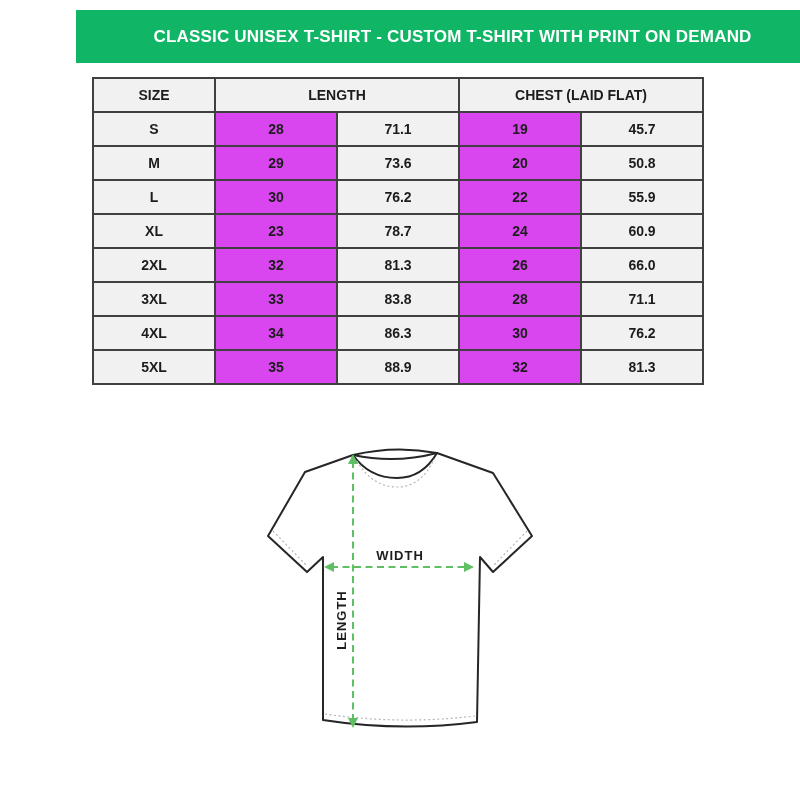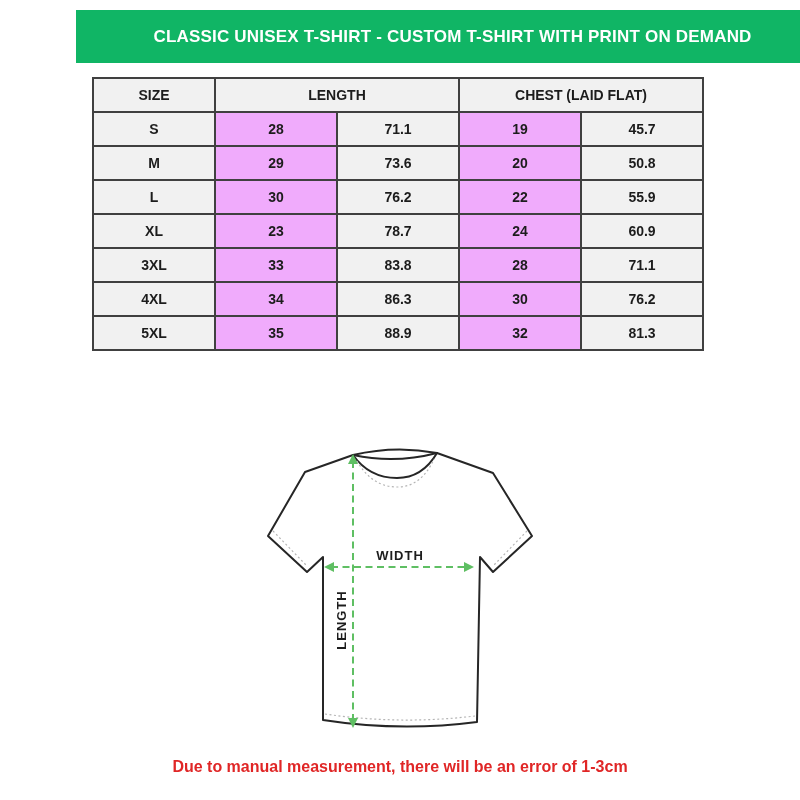--- a/index.html
+++ b/index.html
@@ -9,21 +9,21 @@
   .banner{position:absolute;left:76px;top:10px;width:753px;height:53px;
           background:#10b565;display:flex;align-items:center;justify-content:center;}
   .banner-title{color:#ffffff;font-size:17px;font-weight:bold;letter-spacing:.2px;white-space:nowrap;}
 
   table.size-table{position:absolute;left:92px;top:77px;width:612px;
           border-collapse:collapse;table-layout:fixed;border-radius:28px;}
   table.size-table td,table.size-table th{
           border:2px solid #404040;height:32px;text-align:center;vertical-align:middle;
           font-size:14px;font-weight:bold;color:#1c1c1c;padding:0;}
   .c-gray{background:#f1f1f1;}
-  .c-white{background:#f0abfc;margin-left:39px;}
+  .c-white{background:#d946ef;margin-left:39px;}
 
   .diagram{position:absolute;left:240px;top:430px;width:320px;height:330px;}
 
   .footer-note{position:absolute;left:0;top:758px;width:800px;text-align:center;
           color:#e02626;font-size:16px;font-weight:bold;}
 </style>
 </head>
 <body>
 
 <div class="page">
@@ -68,20 +68,27 @@
         <td class="c-gray">76.2</td>
         <td class="c-white">22</td>
         <td class="c-gray">55.9</td>
       </tr>
       <tr>
         <td class="c-gray">XL</td>
         <td class="c-white">23</td>
         <td class="c-gray">78.7</td>
         <td class="c-white">24</td>
         <td class="c-gray">60.9</td>
+      </tr>
+      <tr>
+        <td class="c-gray">2XL</td>
+        <td class="c-white">32</td>
+        <td class="c-gray">81.3</td>
+        <td class="c-white">26</td>
+        <td class="c-gray">66.0</td>
       </tr>
       <tr>
         <td class="c-gray">3XL</td>
         <td class="c-white">33</td>
         <td class="c-gray">83.8</td>
         <td class="c-white">28</td>
         <td class="c-gray">71.1</td>
       </tr>
       <tr>
         <td class="c-gray">4XL</td>
@@ -133,15 +140,14 @@
       <polygon points="113,24 108,34 118,34" fill="#5fbf63"></polygon>
       <polygon points="113,298 108,288 118,288" fill="#5fbf63"></polygon>
       <line x1="91" y1="137" x2="227" y2="137" stroke="#5fbf63" stroke-width="2" stroke-dasharray="7,4.5"></line>
       <polygon points="84,137 94,132 94,142" fill="#5fbf63"></polygon>
       <polygon points="234,137 224,132 224,142" fill="#5fbf63"></polygon>
       <text x="160" y="130" text-anchor="middle" font-family="Liberation Sans, sans-serif" font-size="13" font-weight="bold" fill="#1d1d1d" letter-spacing="1">WIDTH</text>
       <text x="106" y="190" text-anchor="middle" transform="rotate(-90 106 190)" font-family="Liberation Sans, sans-serif" font-size="13" font-weight="bold" fill="#1d1d1d" letter-spacing="1">LENGTH</text>
     </g>
   </svg>
 
-  <div class="footer-note">Due to manual measurement, there will be an error of 1-3cm</div>
 
 </div>
 
 </body></html>

